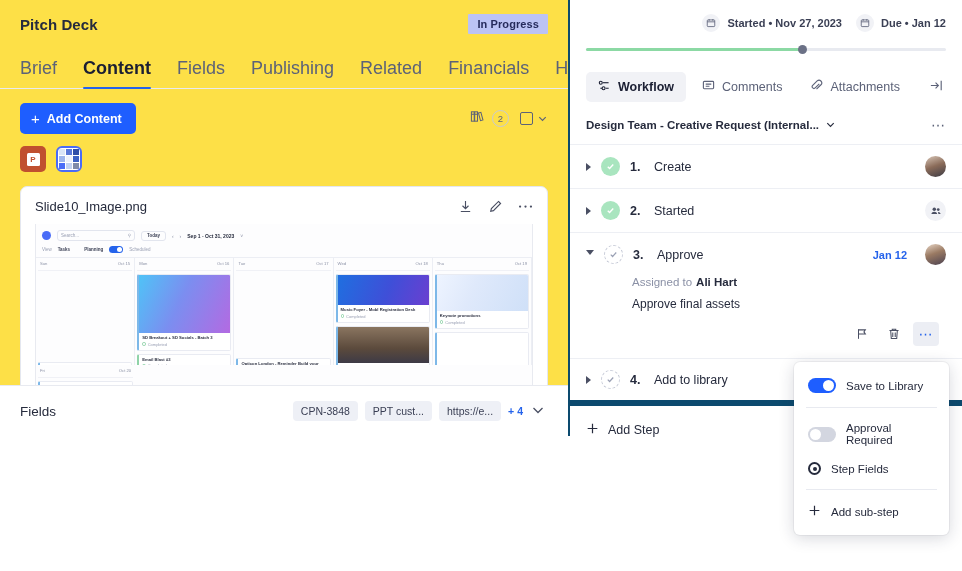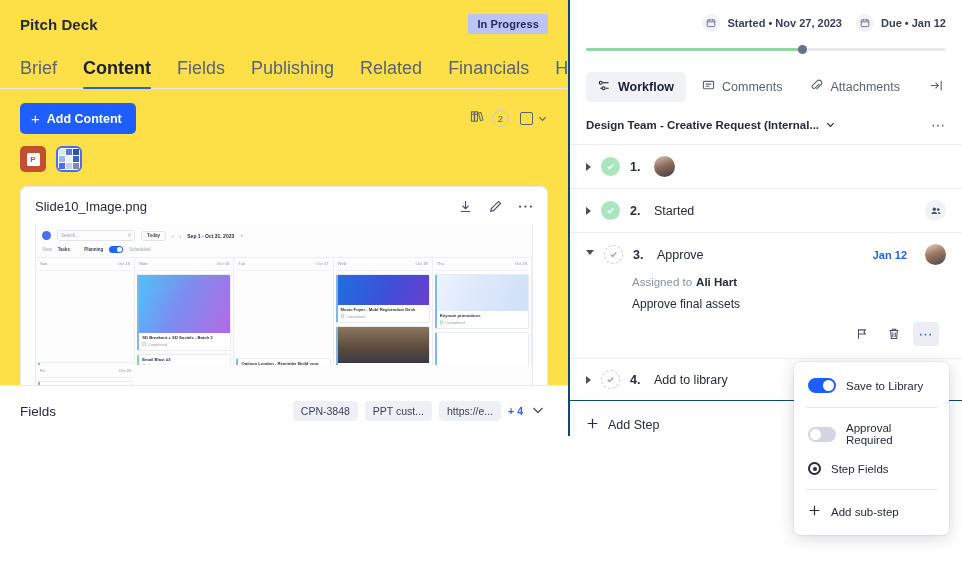--- a/index.html
+++ b/index.html
@@ -191,21 +191,21 @@
   .status-select { background:#eef0f6; border-radius:5px; font-size:11.5px; font-weight:600;
     color:#262b3d; padding:6px 10px; display:flex; align-items:center; gap:8px; cursor:pointer; }
   .tri-down { width:0;height:0;border-left:4px solid transparent;border-right:4px solid transparent;
     border-top:5px solid #262b3d; }
   .detail-icons { margin-left:auto; display:flex; align-items:center; gap:6px; }
   .di { width:26px; height:24px; display:flex; align-items:center; justify-content:center;
     border-radius:4px; cursor:pointer; color:#4a4f63; }
   .di.active { background:#eceef4; color:#2563eb; font-size:14px; letter-spacing:1px; }
 
   .add-step { display:flex; align-items:center; gap:9px; padding: 16px; color:#262b3d;
-    font-size:12.5px; cursor:pointer; border-top:1px solid #0c4a6e; }
+    font-size:12.5px; cursor:pointer; border-top:6px solid #0c4a6e; }
 
   
   .dropdown {
     position:absolute; left: 224px; top: 362px; width: 155px;
     background:#fff; border-radius:6px; padding: 8px 0;
     box-shadow: 0 3px 16px rgba(30,35,60,.18), 0 0 0 1px rgba(30,35,60,.05);
     z-index: 40;
   }
   .dd-item { display:flex; align-items:center; gap:10px; padding: 8px 14px; cursor:pointer;
     font-size:11.5px; color:#262b3d; }
@@ -551,20 +551,21 @@
     </div>
 
     <div class="step">
       <span class="caret"></span>
       <span class="step-check done">
         <svg width="11" height="11" viewBox="0 0 12 12" fill="none" stroke="#fff" stroke-width="1.5">
             <path d="M3 6.2l2 2 4-4.4"></path>
           </svg>
       </span>
       <span class="step-num">1.</span>
+      <span class="step-label">Create</span>
       <span class="avatar a1"></span>
     </div>
 
     <div class="step">
       <span class="caret"></span>
       <span class="step-check done">
         <svg width="11" height="11" viewBox="0 0 12 12" fill="none" stroke="#fff" stroke-width="1.5">
             <path d="M3 6.2l2 2 4-4.4"></path>
           </svg>
       </span>

